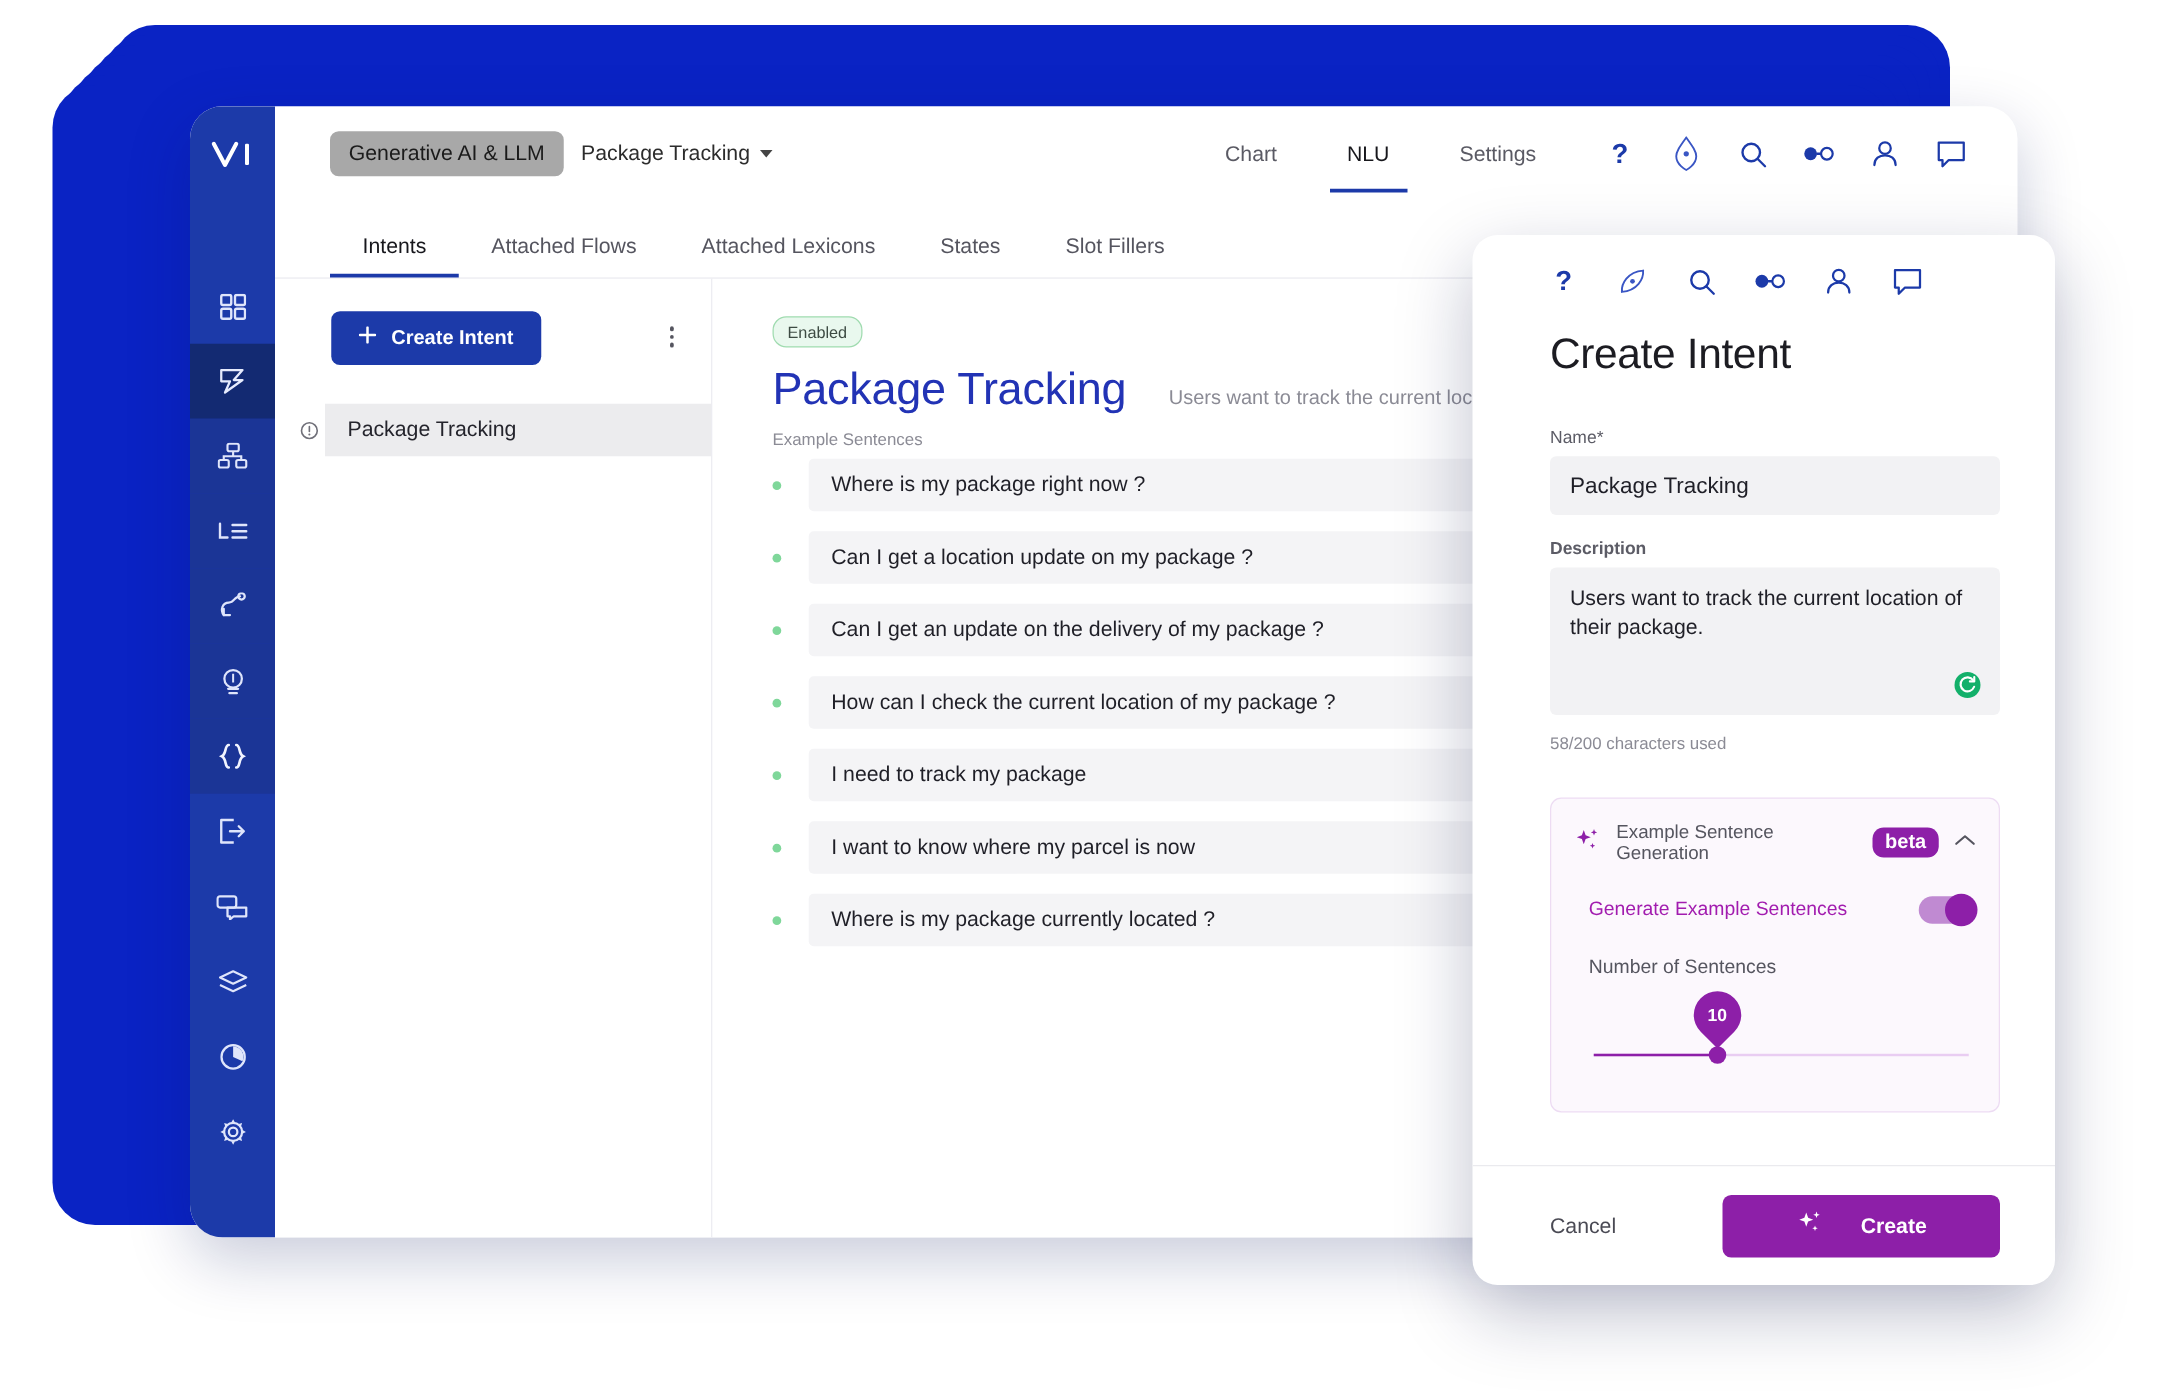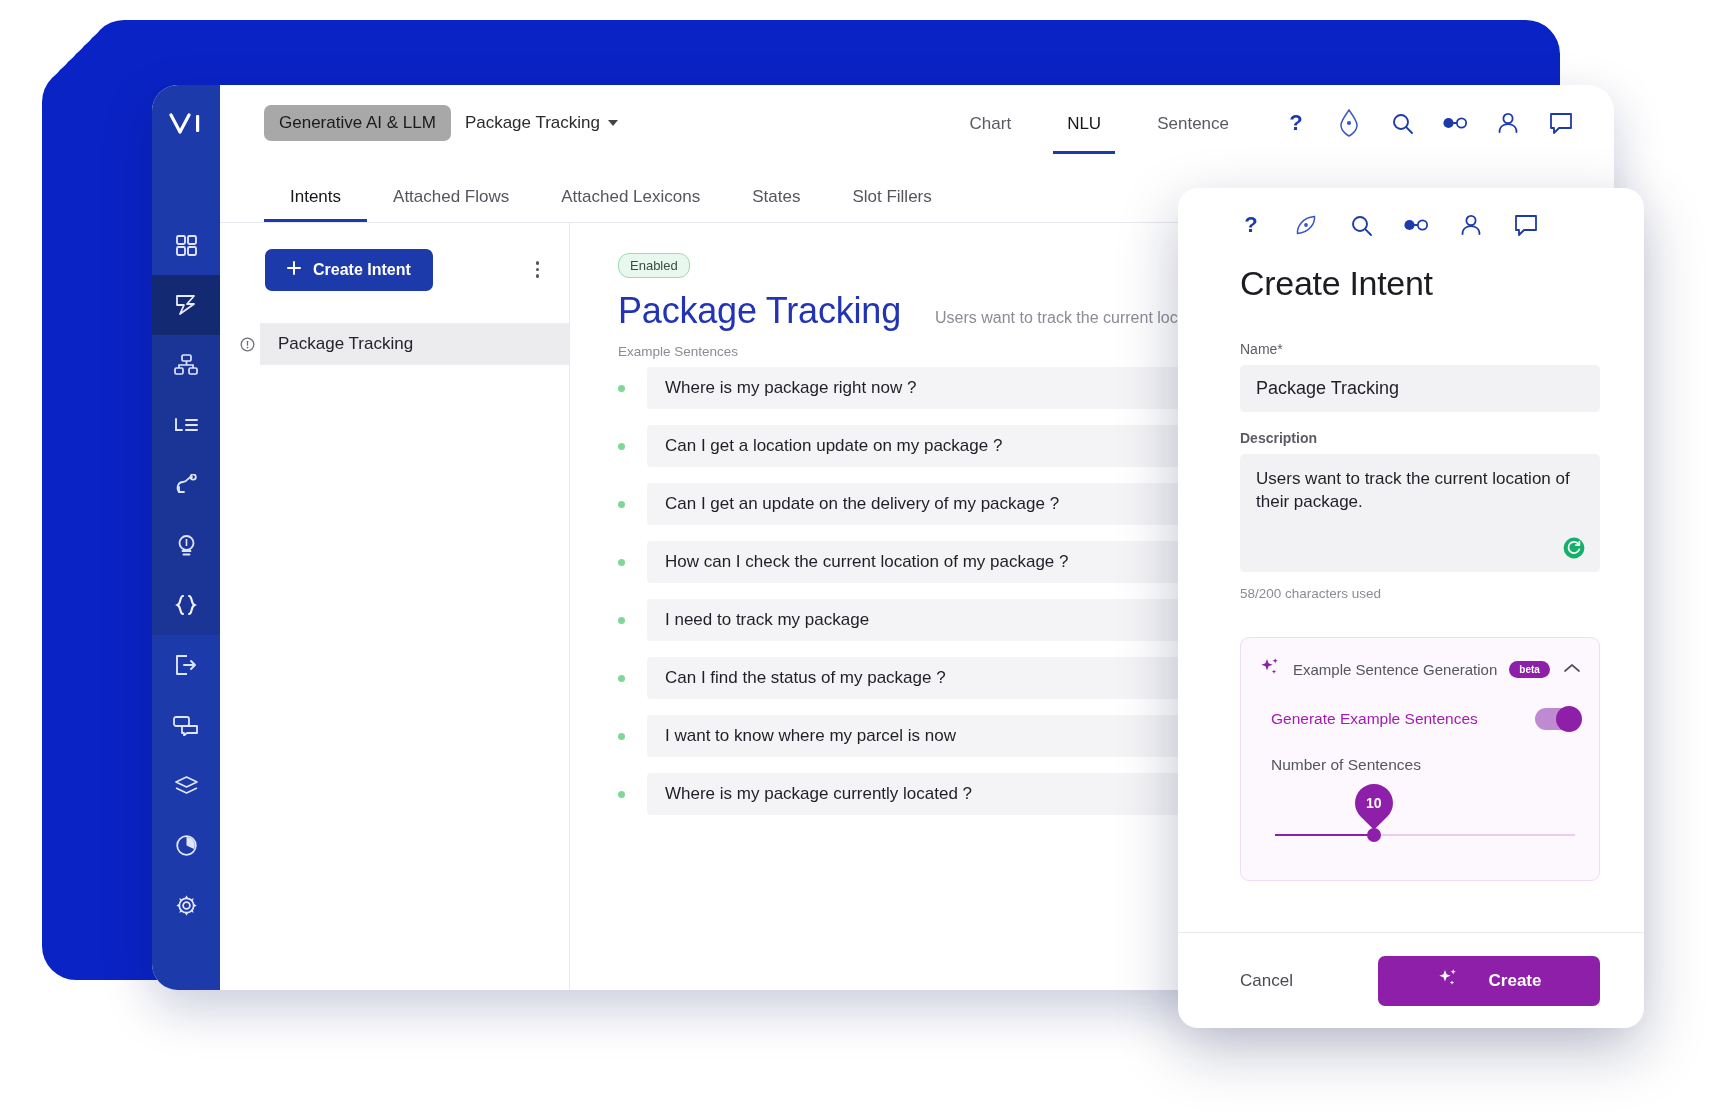--- a/index.html
+++ b/index.html
@@ -196,21 +196,21 @@
   #regen-icon { position: absolute; right: 14px; bottom: 12px; cursor: pointer; }
   #char-count { font-size: 13.5px; color: #8b8b95; margin-top: 10px; }
 
   #esg-card {
     margin-top: 36px; border: 1px solid #eddcf3; border-radius: 9px;
     background: #fcf8fd; padding: 18px 18px 22px 18px;
   }
   #esg-head { display: flex; align-items: center; gap: 12px; }
   #esg-title { font-size: 15px; color: #55555f; }
   #beta-badge {
-    background: #8d1fa8; color: #fff; font-size: 10px; font-weight: bold;
+    background: #8d1fa8; color: #fff; font-size: 16px; font-weight: bold;
     padding: 3px 10px; border-radius: 9px;
   }
   #esg-chevron { margin-left: auto; cursor: pointer; }
   #gen-row {
     display: flex; align-items: center; margin-top: 26px; padding-left: 12px;
   }
   #gen-label { font-size: 15.5px; color: #a21caf; }
   #toggle {
     margin-left: auto; width: 46px; height: 22px; border-radius: 11px;
     background: #c08ad2; position: relative; cursor: pointer;
@@ -377,21 +377,21 @@
     <div id="header">
       <div id="proj-chip">Generative AI &amp; LLM</div>
       <div id="proj-name">
         <span>Package Tracking</span>
         <span class="caret-dn"></span>
       </div>
 
       <div id="header-tabs">
         <div class="htab">Chart</div>
         <div class="htab active">NLU</div>
-        <div class="htab">Sentence</div>
+        <div class="htab">Settings</div>
       </div>
 
       <div id="header-icons">
         <div class="hicon">
           <svg width="22" height="24" viewBox="0 0 22 24">
               <text x="11" y="19" text-anchor="middle" font-family="Liberation Sans, sans-serif" font-size="22" font-weight="bold" fill="#1c3aa9">?</text>
             </svg>
         </div>
         <div class="hicon">
           <svg width="22" height="28" viewBox="0 0 22 28">
@@ -483,24 +483,20 @@
           <span class="ex-dot"></span>
           <span class="ex-body">Can I get an update on the delivery of my package ?</span>
         </div>
         <div class="ex-row">
           <span class="ex-dot"></span>
           <span class="ex-body">How can I check the current location of my package ?</span>
         </div>
         <div class="ex-row">
           <span class="ex-dot"></span>
           <span class="ex-body">I need to track my package</span>
-        </div>
-        <div class="ex-row">
-          <span class="ex-dot"></span>
-          <span class="ex-body">Can I find the status of my package ?</span>
         </div>
         <div class="ex-row">
           <span class="ex-dot"></span>
           <span class="ex-body">I want to know where my parcel is now</span>
         </div>
         <div class="ex-row">
           <span class="ex-dot"></span>
           <span class="ex-body">Where is my package currently located ?</span>
         </div>
       </div>

